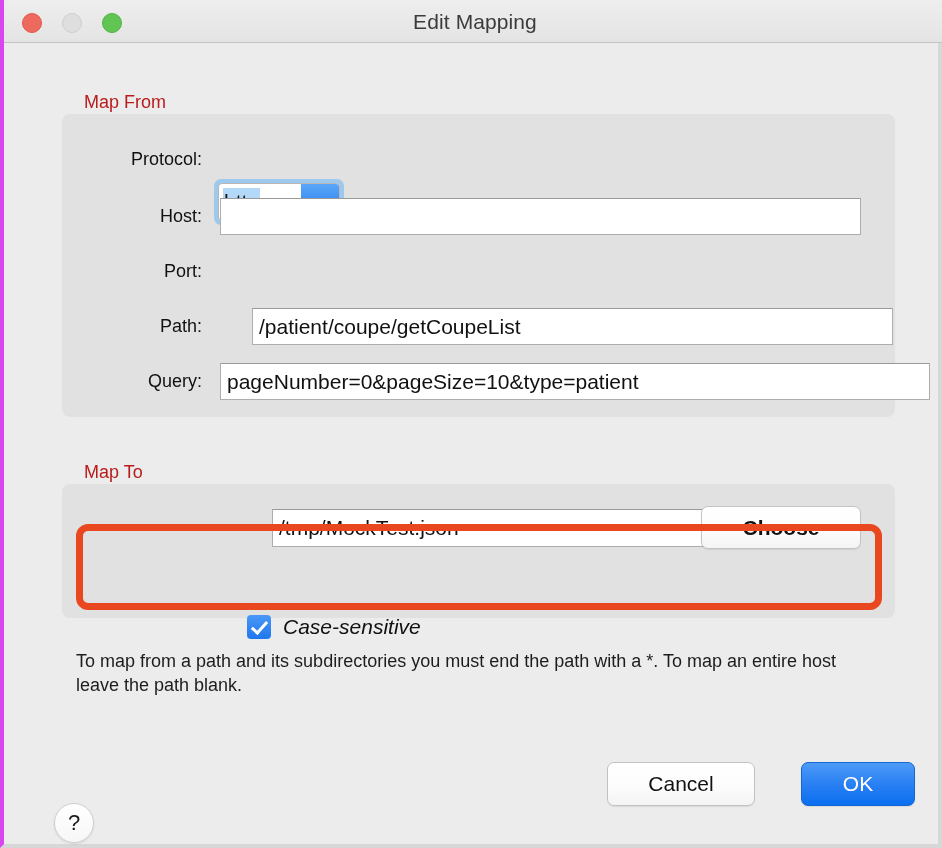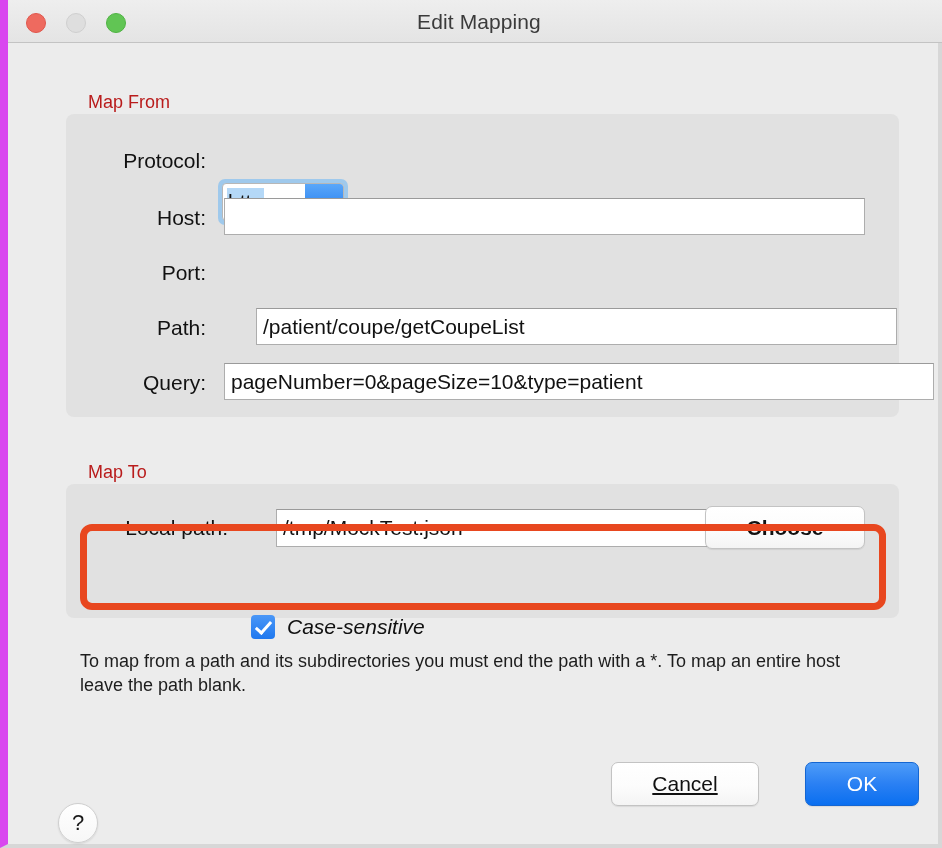--- a/index.html
+++ b/index.html
@@ -15,21 +15,21 @@
     overflow: hidden;
   }
 
   .window {
     position: absolute;
     left: 0; top: 0;
     width: 942px;
     height: 848px;
     background: #ececec;
     box-sizing: border-box;
-    border-left: 8px solid #d946ef;
+    border-left: 4px solid #d946ef;
     border-right: 4px solid #d7d7d7;
     border-bottom: 4px solid #d7d7d7;
   }
 
   
   .titlebar {
     position: absolute;
     left: 0; top: 0;
     width: 942px;
     height: 43px;
@@ -73,21 +73,21 @@
 
   .groupbox {
     position: absolute;
     background: #e1e1e1;
     border-radius: 8px;
     box-sizing: border-box;
   }
 
   .field-label {
     position: absolute;
-    font-size: 21px;
+    font-size: 18px;
     color: #111;
     text-align: right;
     line-height: 1;
   }
 
   .textfield {
     position: absolute;
     background: #ffffff;
     border: 1px solid #adadad;
     border-top-color: #9a9a9a;
@@ -282,31 +282,30 @@
     <div class="field-label" style="left:50px; top:274px; width:148px;">Path:</div>
     <div class="textfield" style="left:216px; top:265px; width:641px; height:37px;margin-left:32px;">/patient/coupe/getCoupeList</div>
 
     <div class="field-label" style="left:50px; top:329px; width:148px;">Query:</div>
     <div class="textfield" style="left:216px; top:320px; width:710px; height:37px;">pageNumber=0&amp;pageSize=10&amp;type=patient</div>
 
     <div class="group-label" style="left:80px; top:419px;">Map To</div>
 
     <div class="groupbox" style="left:58px; top:441px; width:833px; height:134px;"></div>
 
-    <div class="field-label" style="left:50px; top:474px; width:170px;">Local path:</div>
     <div class="textfield" style="left:243px; top:466px; width:439px; height:38px;margin-left:25px;">/tmp/MockTest.json</div>
     <div class="btn" style="left:697px; top:463px; width:160px; height:43px;font-weight:bold;">Choose</div>
 
     <div class="checkbox-row">
       <div class="checkbox"></div>
       <div class="checkbox-label">Case-sensitive</div>
     </div>
 
     <div class="annotation"></div>
 
     <div class="helptext">To map from a path and its subdirectories you must end the path with a *. To map an entire host leave the path blank.</div>
 
     <div class="help-btn">?</div>
-    <div class="btn" style="left:603px; top:719px; width:148px; height:44px;text-decoration:underline;">Cancel</div>
+    <div class="btn" style="left:603px; top:719px; width:148px; height:44px;">Cancel</div>
     <div class="btn primary" style="left:797px; top:719px; width:114px; height:44px;">OK</div>
 
   </div>
 </div>
 
 </body></html>

